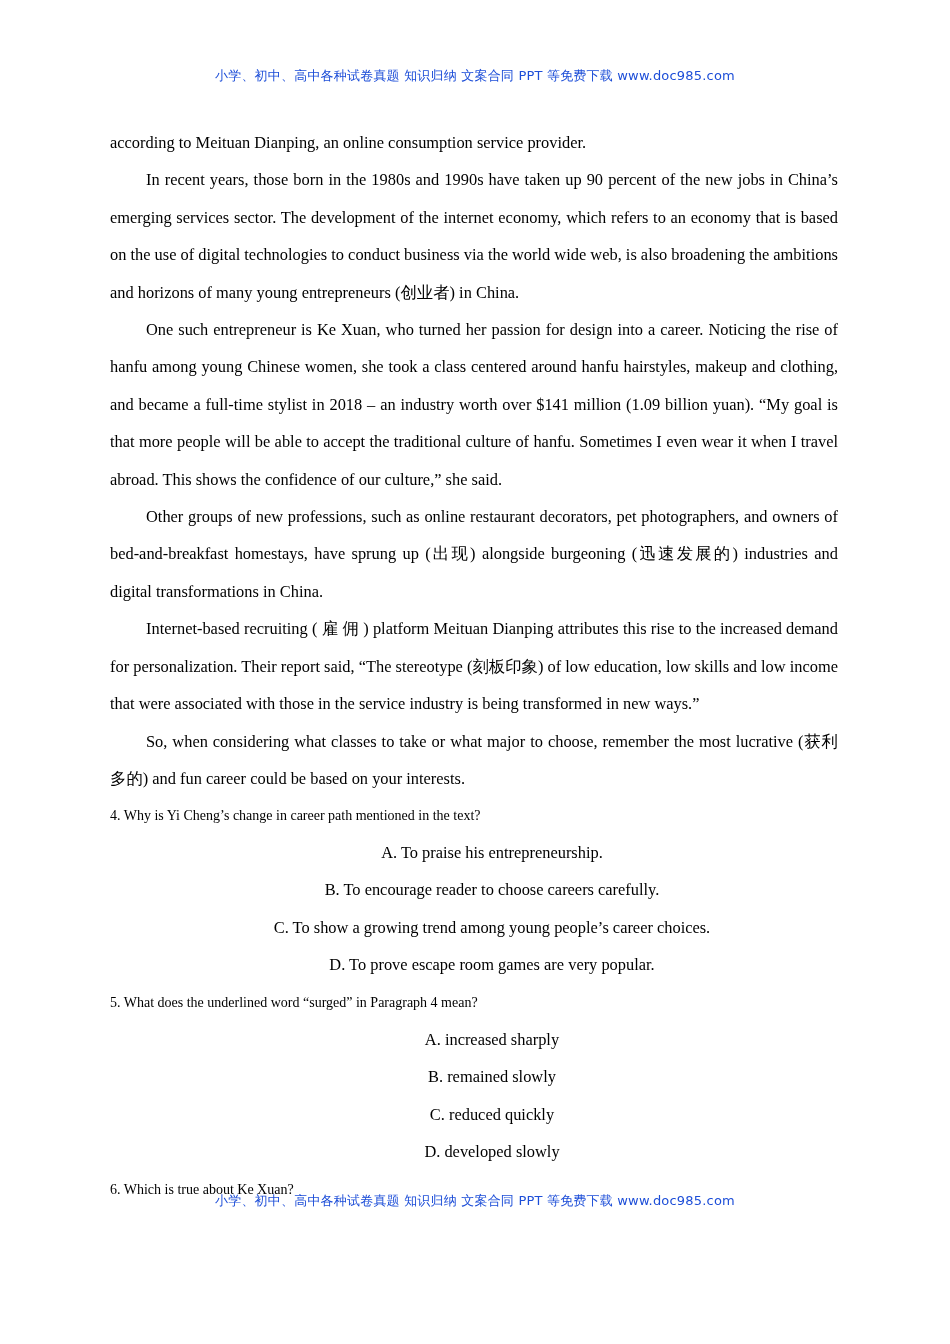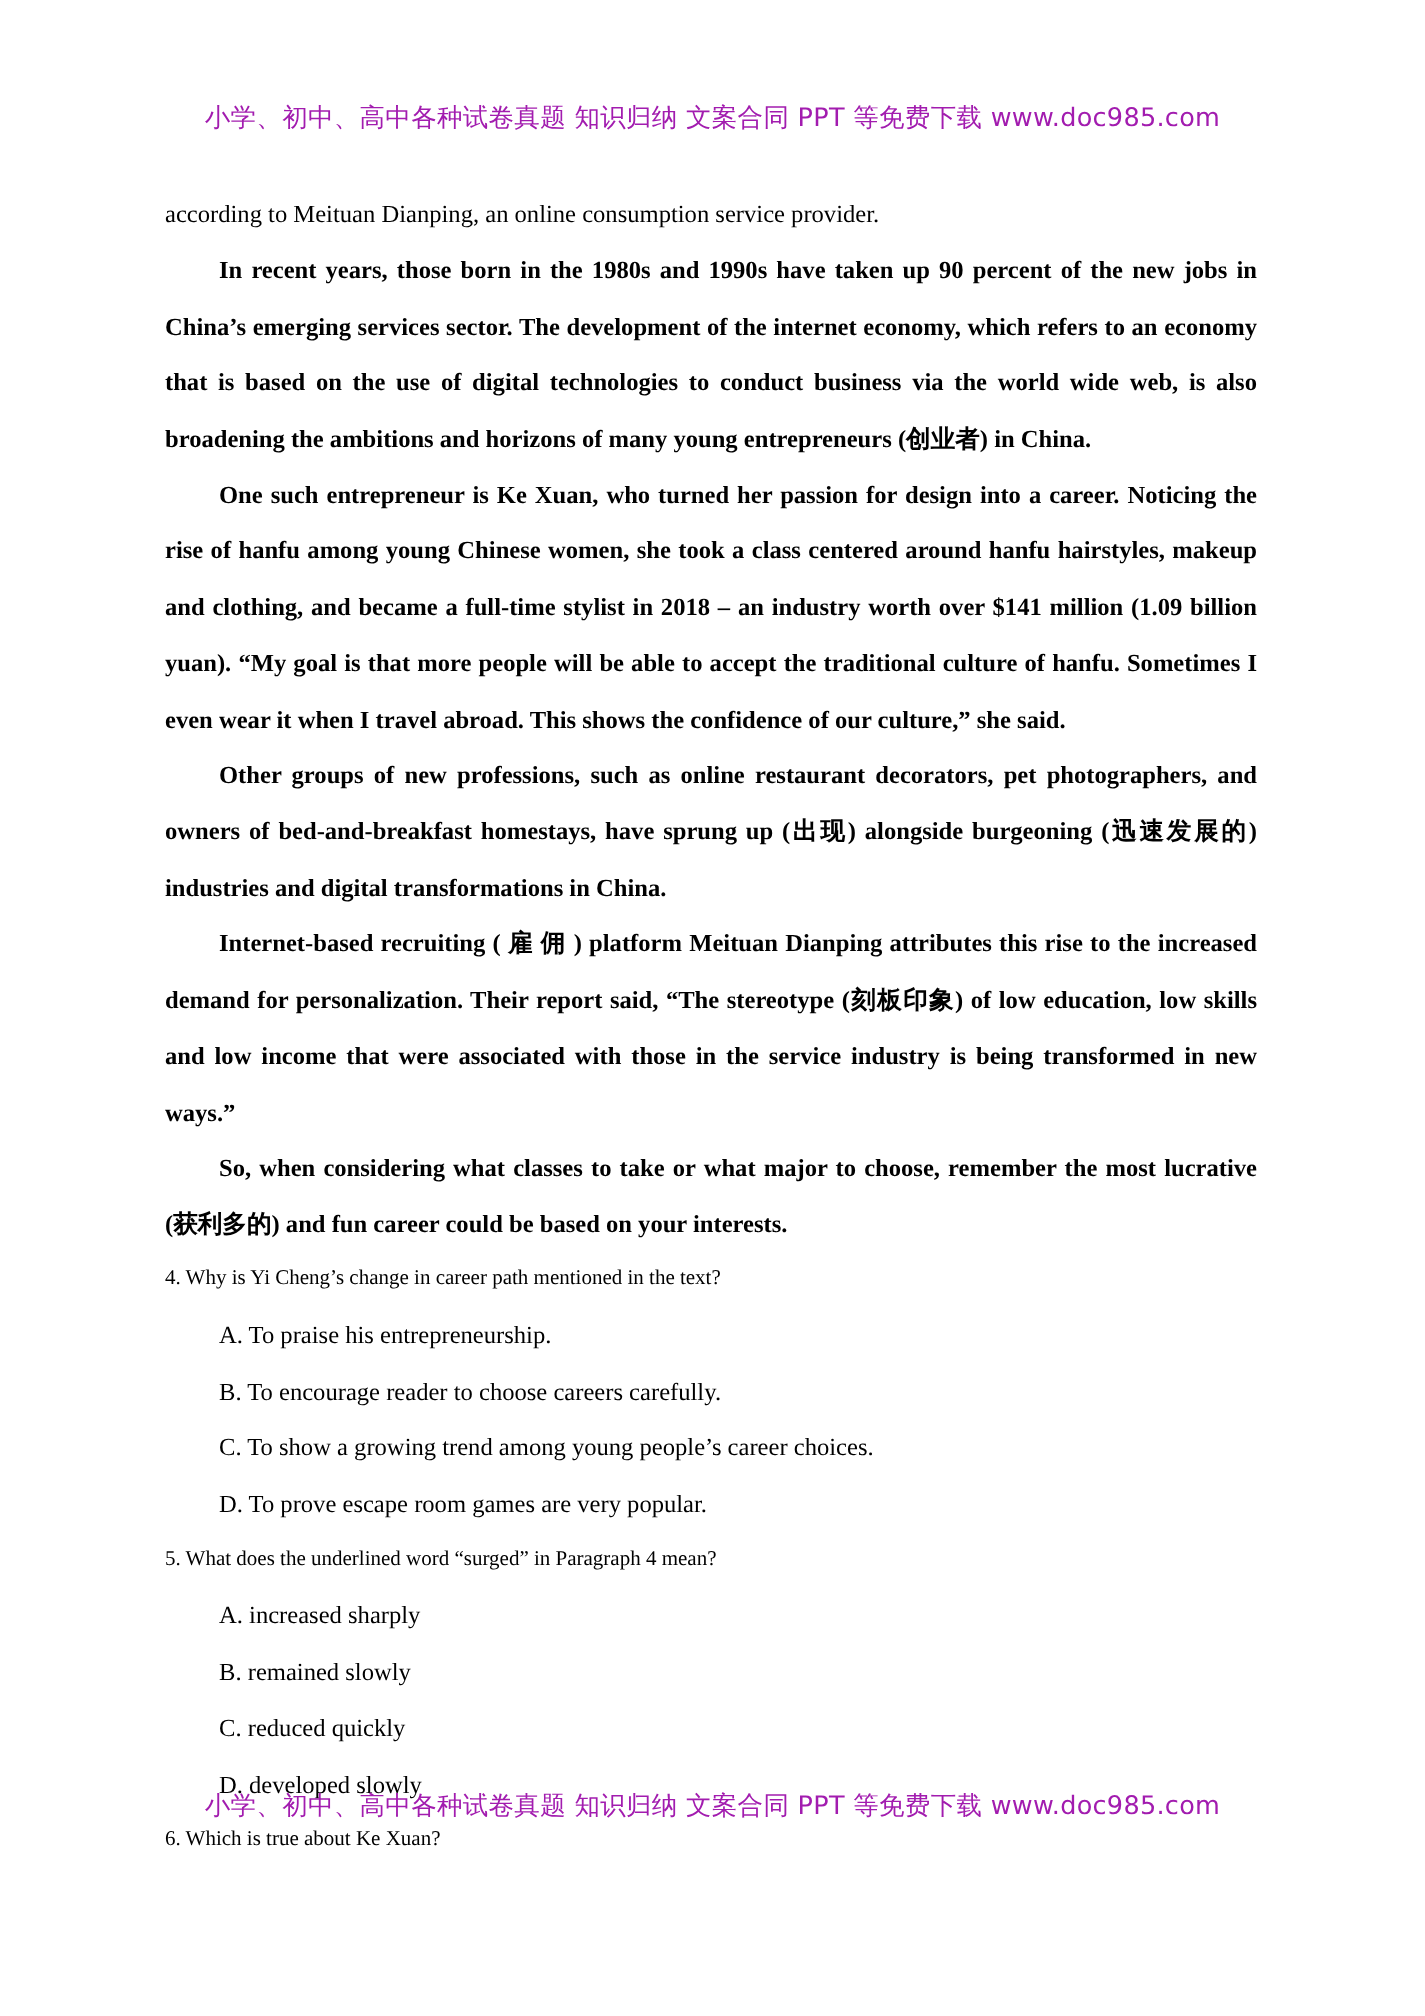--- a/index.html
+++ b/index.html
@@ -24,22 +24,22 @@
     height: 1344px;
   }
 
   
   .watermark {
     position: absolute;
     left: 0;
     width: 950px;
     text-align: center;
     font-family: "DejaVu Sans", "Liberation Sans", sans-serif;
-    font-size: 17px;
-    color: #a21caf;
+    font-size: 13px;
+    color: #1d4ed8;
     letter-spacing: 0.2px;
     white-space: nowrap;
   }
   .watermark-top { top: 67px; }
   .watermark-bottom { top: 1192px; }
 
   
   .content {
     position: absolute;
     left: 110px;
@@ -50,38 +50,38 @@
   p.para {
     margin: 0;
     font-size: 16.4px;
     line-height: 37.4px;
     text-align: justify;
     text-justify: inter-word;
     text-indent: 0;
     -webkit-hyphens: none;
     hyphens: none;
   }
-  p.para.indent { text-indent: 36px; font-weight: bold; }
+  p.para.indent { text-indent: 36px; }
 
   
   p.para.tight { line-height: 37.0px; }
 
   
   .question {
     margin: 0;
     font-size: 14px;
     line-height: 37.4px;
     text-align: left;
   }
   .option {
     margin: 0;
     padding-left: 36px;
     font-size: 16.4px;
     line-height: 37.4px;
-    text-align: left;
+    text-align: center;
   }
 </style>
 </head>
 <body>
 
 <div class="page">
 
   <div class="watermark watermark-top">小学、初中、高中各种试卷真题 知识归纳 文案合同 PPT 等免费下载   www.doc985.com</div>
 
   <div class="content">

